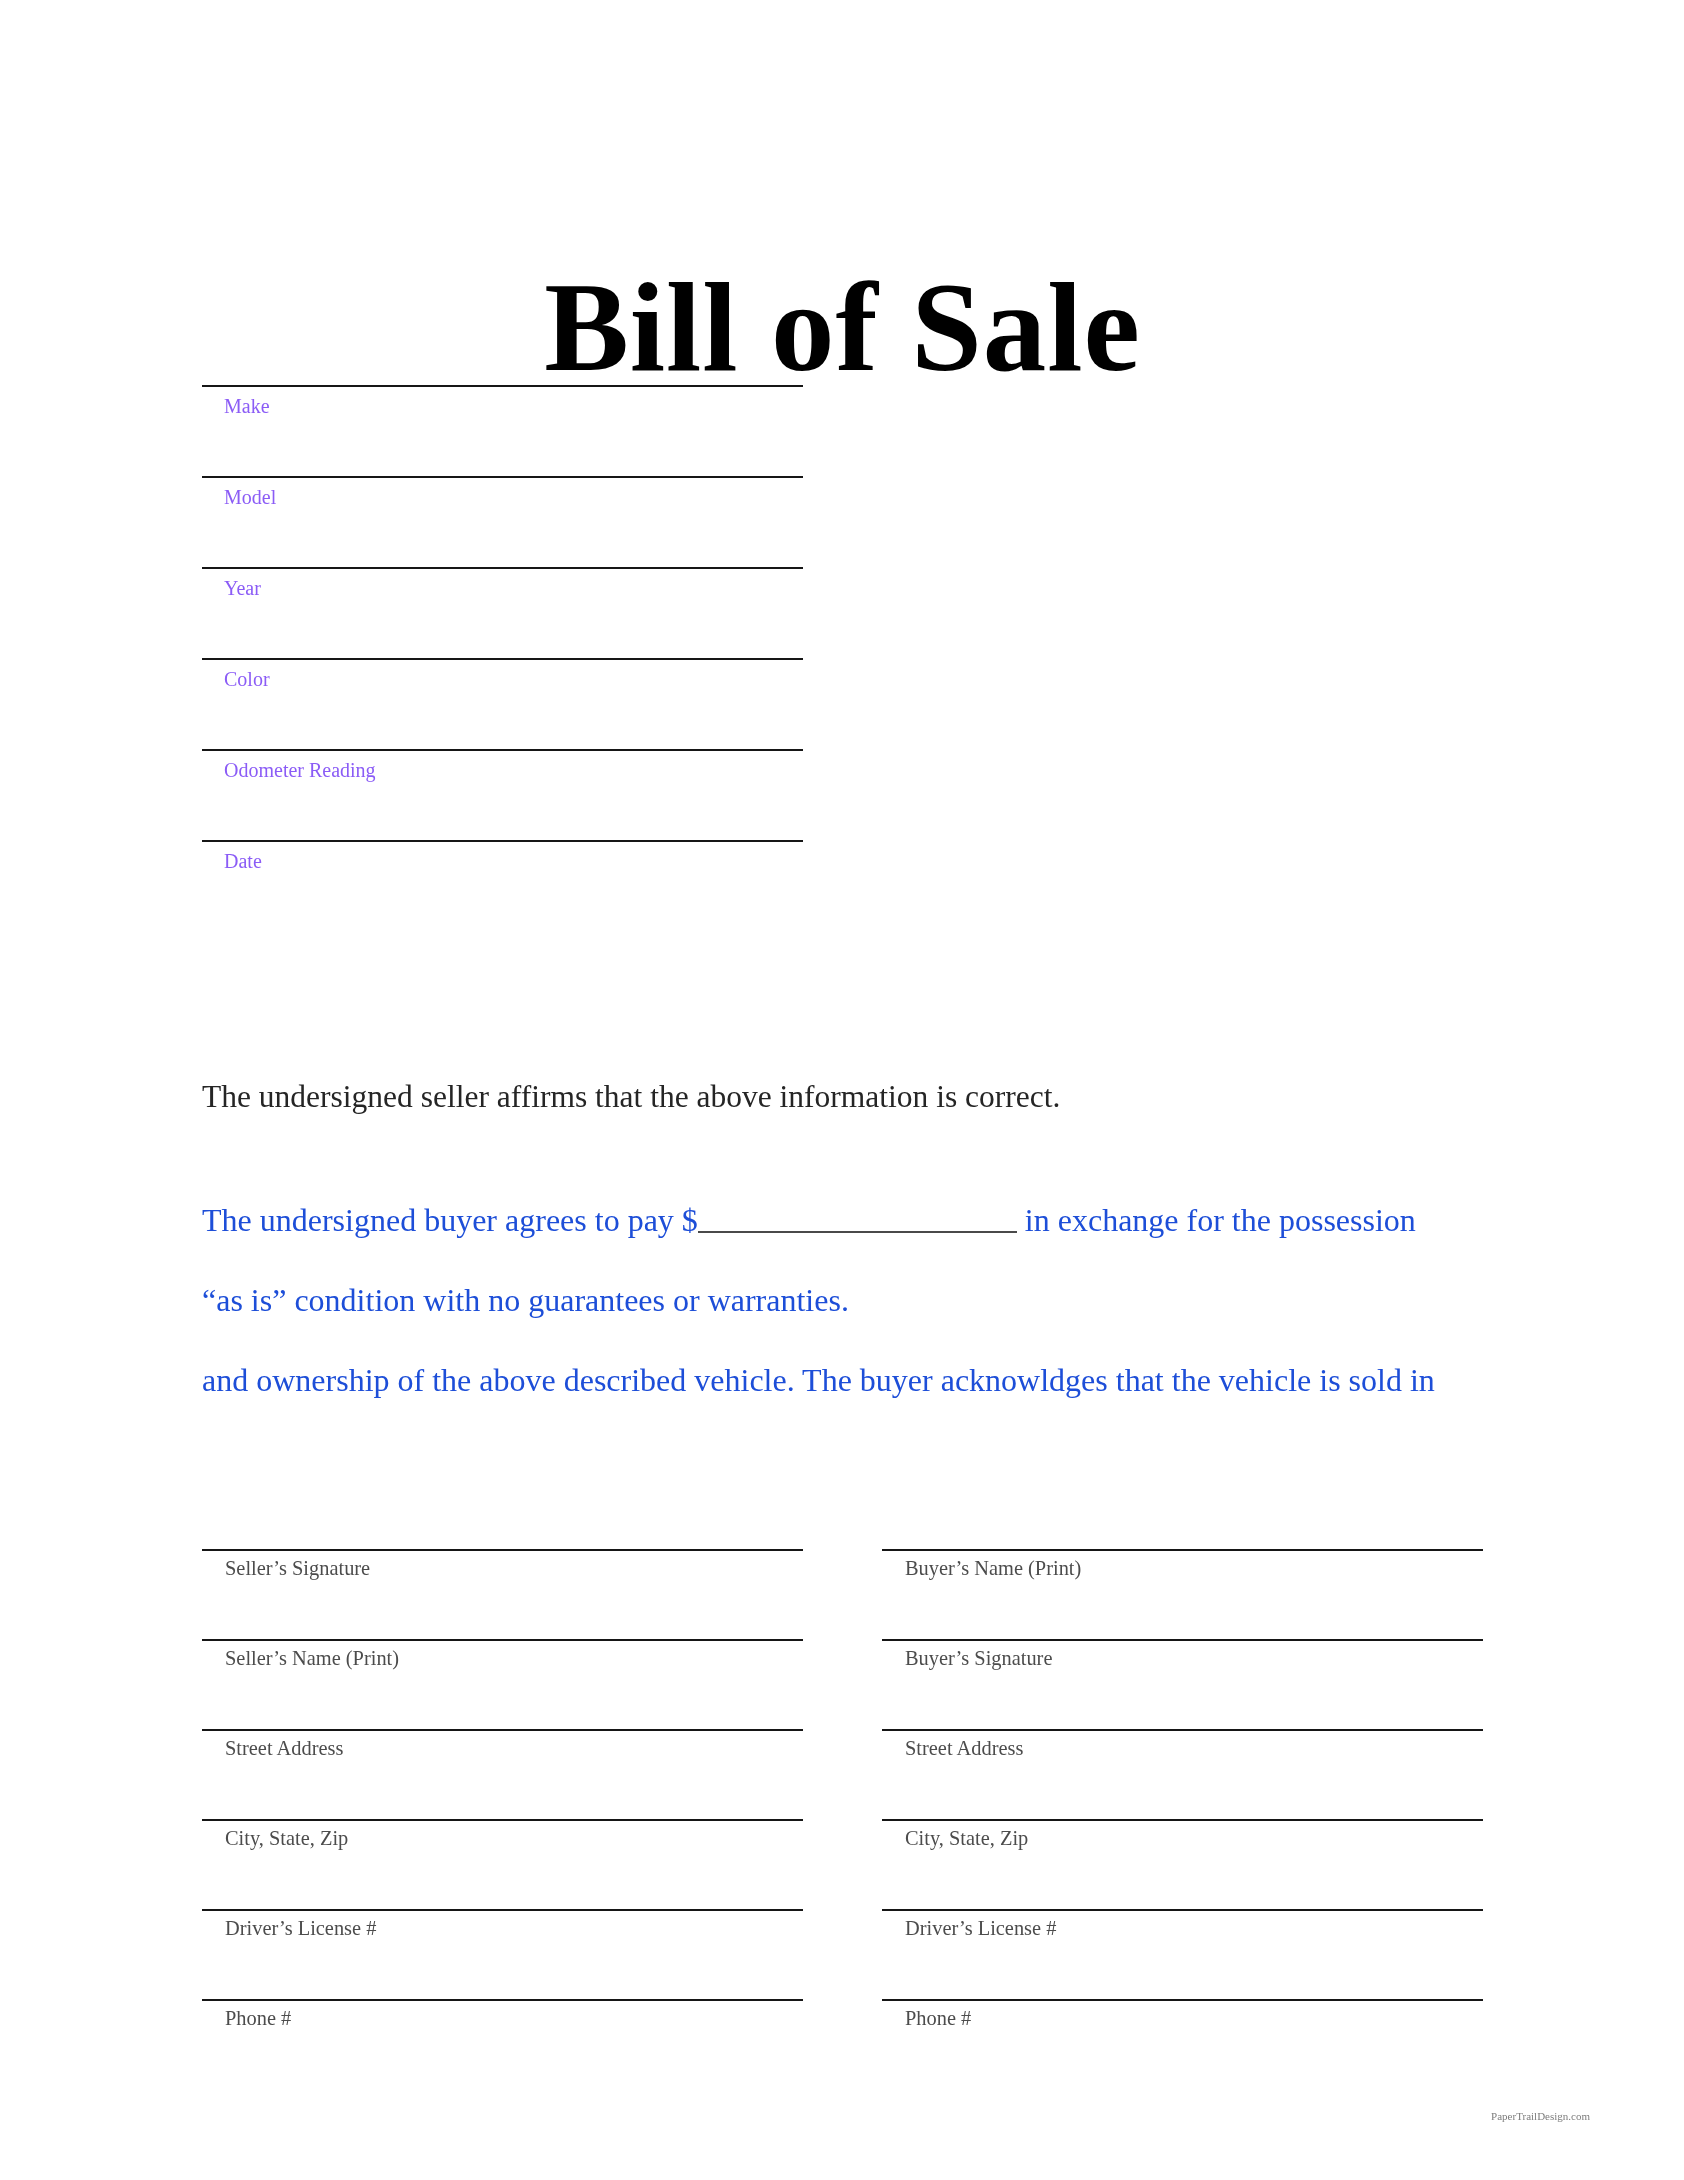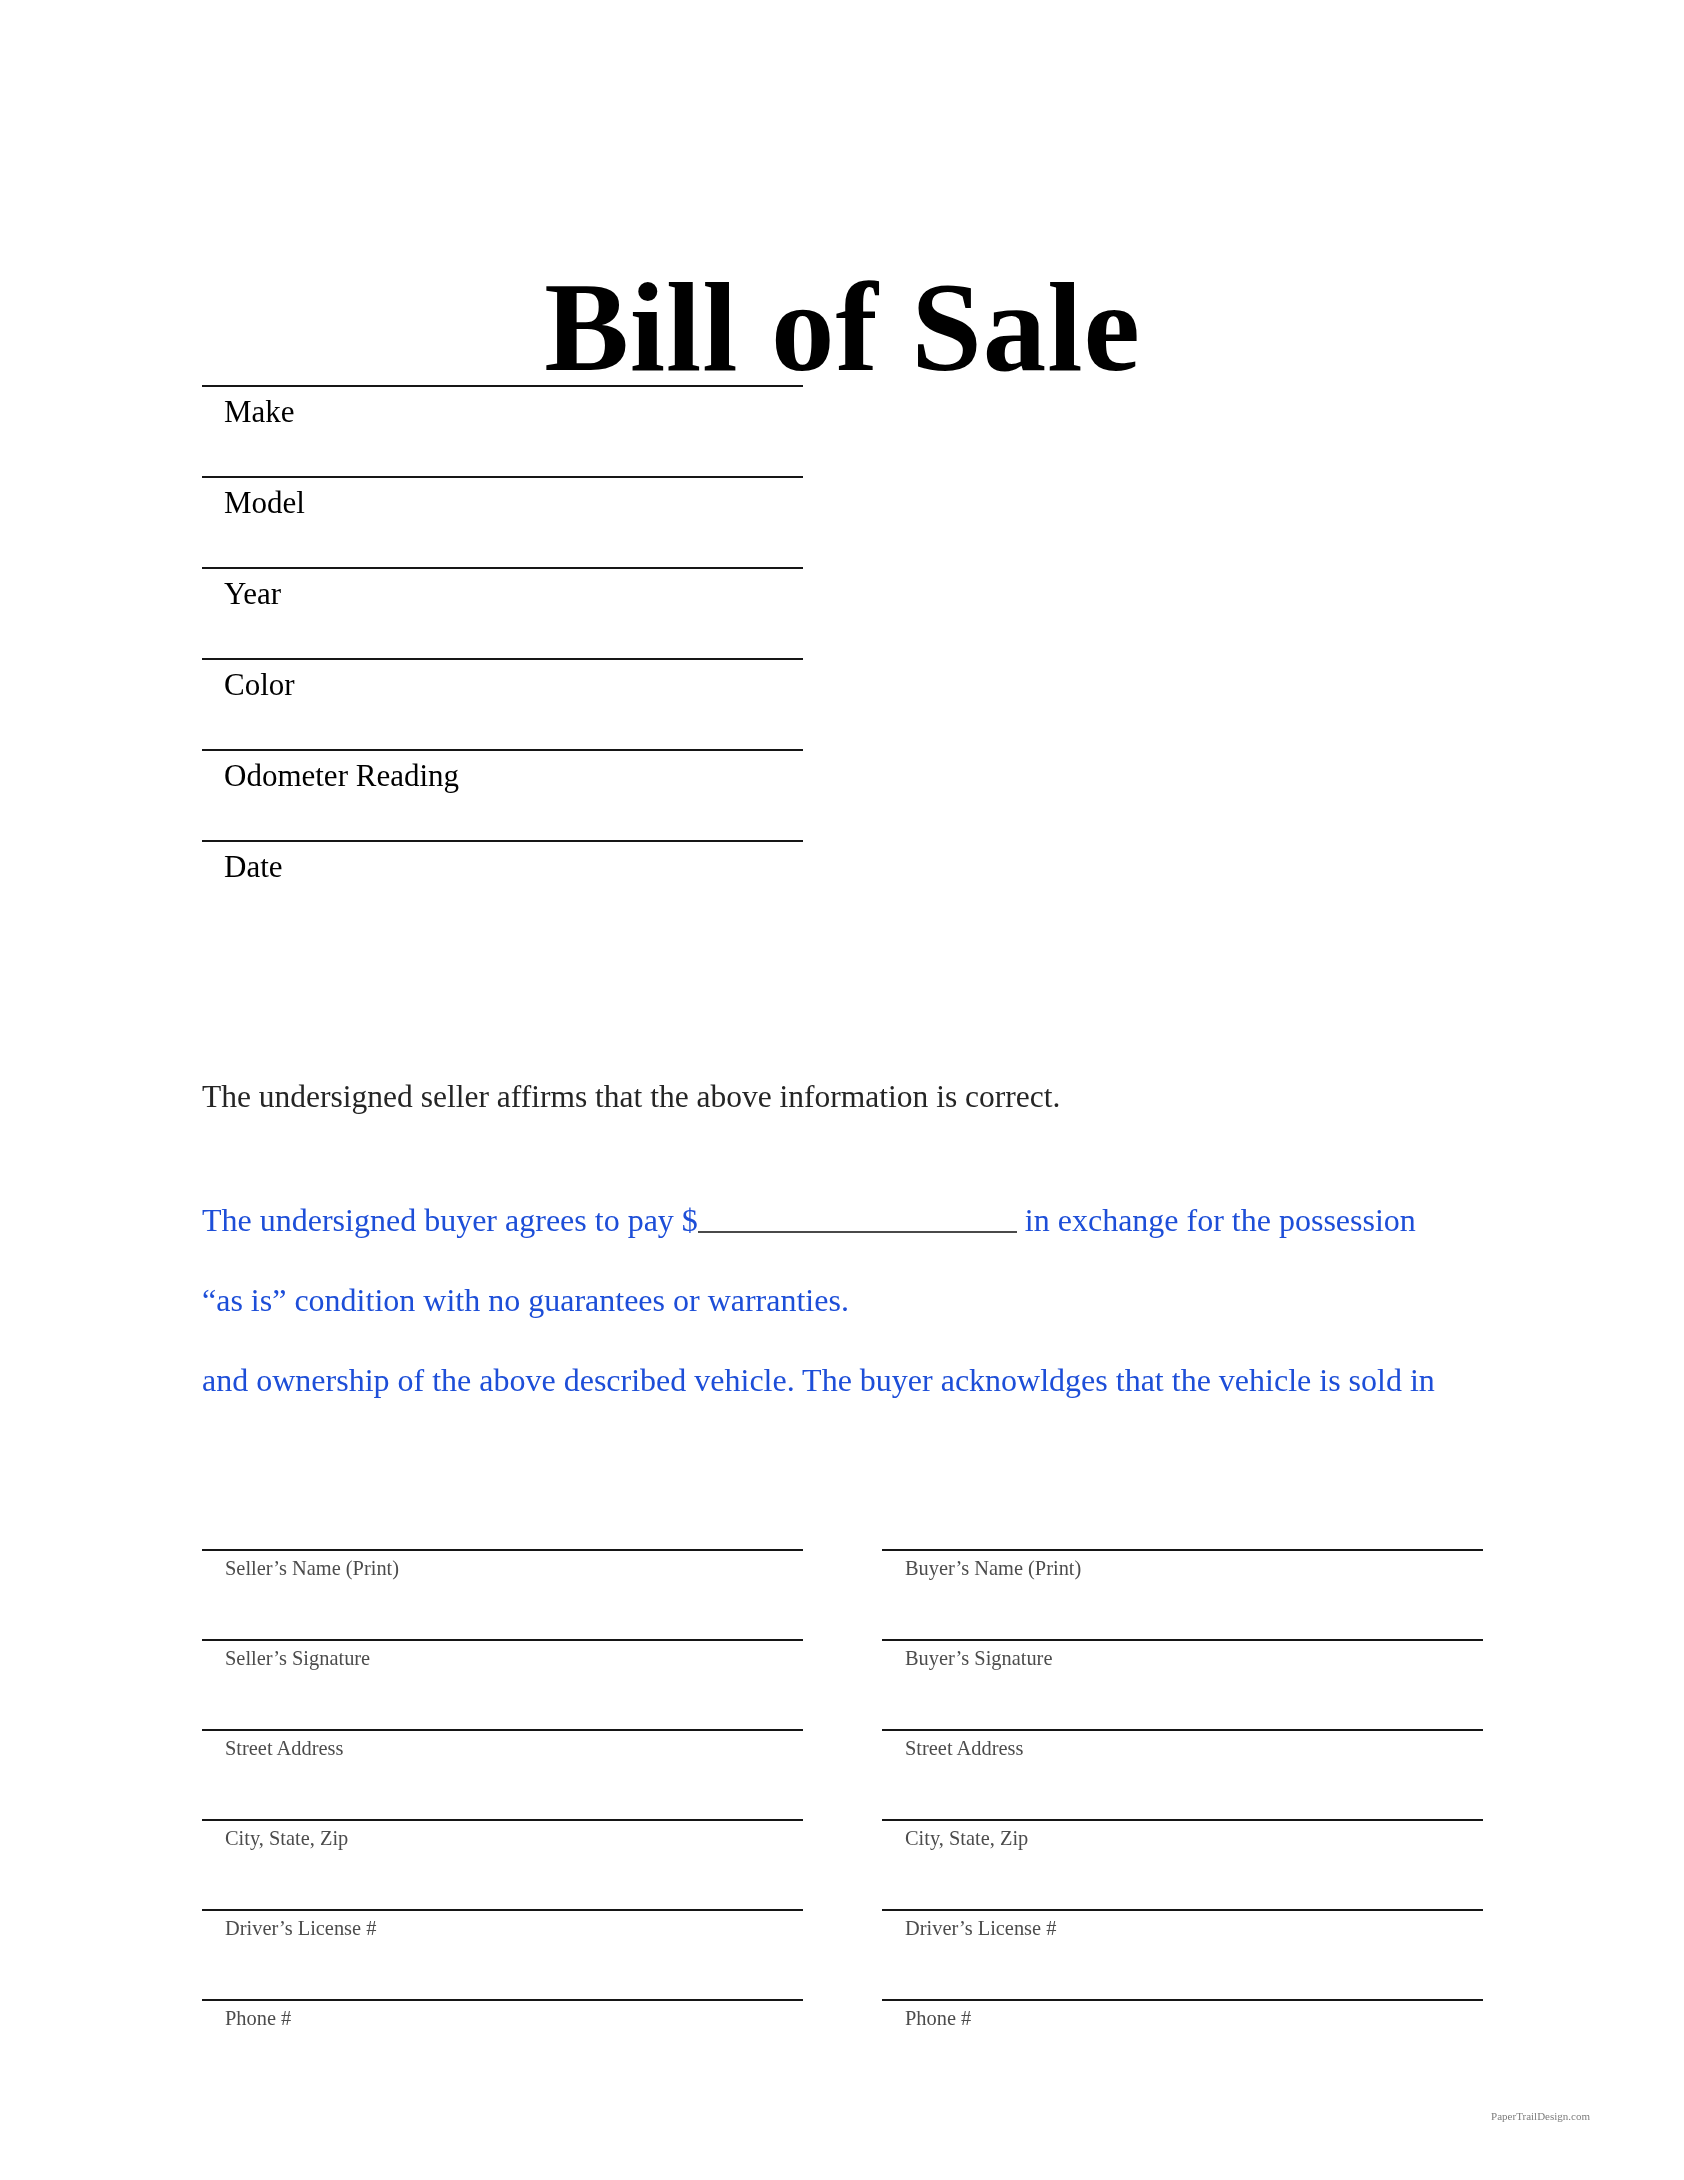--- a/index.html
+++ b/index.html
@@ -35,23 +35,23 @@
     width: 601px;
   }
   .vehicle-fields .field-row {
     box-sizing: border-box;
     height: 91px;
     border-top: 2.6px solid #161616;
   }
   .vehicle-fields .field-label {
     display: block;
     padding: 7.7px 0 0 22px;
-    font-size: 31px;
+    font-size: 20px;
     line-height: 1.1;
-    color: #000000;
+    color: #8b5cf6;
   }
 
   
   .seller-statement {
     position: absolute;
     top: 1022px; left: 202px;
     width: 1363px;
     font-size: 31.5px;
     line-height: 1;
     color: #252525;
@@ -138,24 +138,24 @@
   <p class="seller-statement">The undersigned seller affirms that the above information is correct.</p>
 
   <div class="buyer-statement">
     <span class="stmt-line"><span>The undersigned buyer agrees to pay $</span><span class="amount-blank"></span><span> in exchange for the possession</span></span>
     <span class="stmt-line">“as is” condition with no guarantees or warranties.</span>
     <span class="stmt-line">and ownership of the above described vehicle. The buyer acknowldges that the vehicle is sold in</span>
   </div>
 
   <div class="sig-col seller">
     <div class="field-row">
-      <span class="field-label">Seller’s Name (Print)</span>
+      <span class="field-label">Seller’s Signature</span>
     </div>
     <div class="field-row">
-      <span class="field-label">Seller’s Signature</span>
+      <span class="field-label">Seller’s Name (Print)</span>
     </div>
     <div class="field-row">
       <span class="field-label">Street Address</span>
     </div>
     <div class="field-row">
       <span class="field-label">City, State, Zip</span>
     </div>
     <div class="field-row">
       <span class="field-label">Driver’s License #</span>
     </div>

